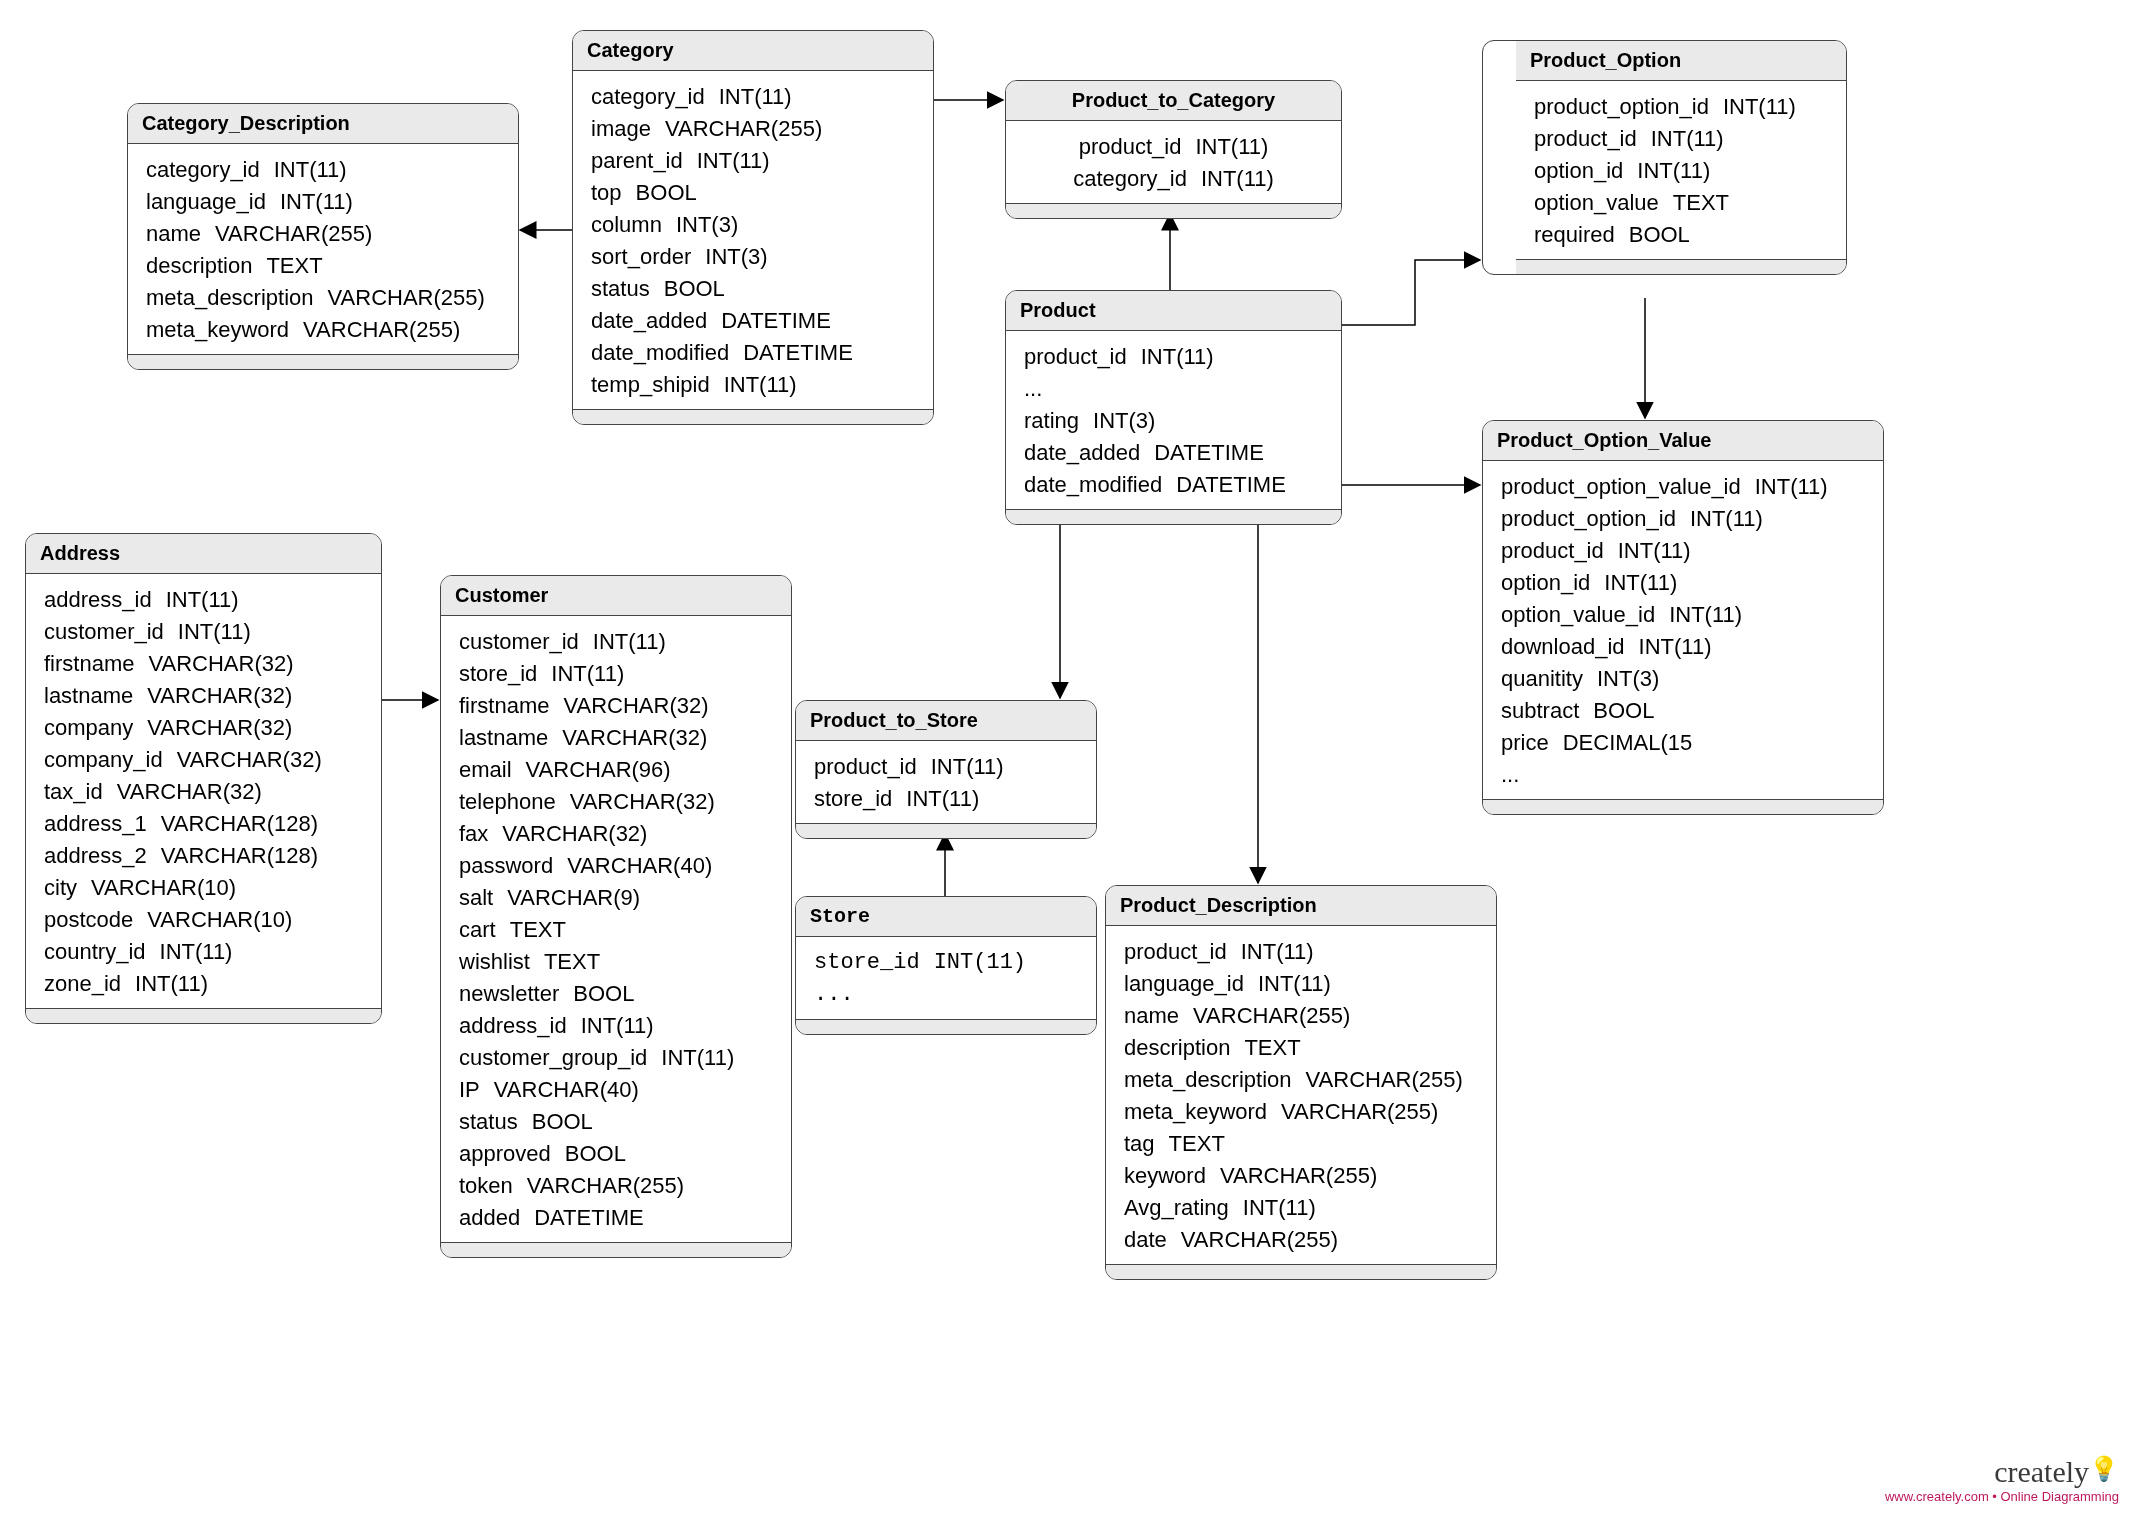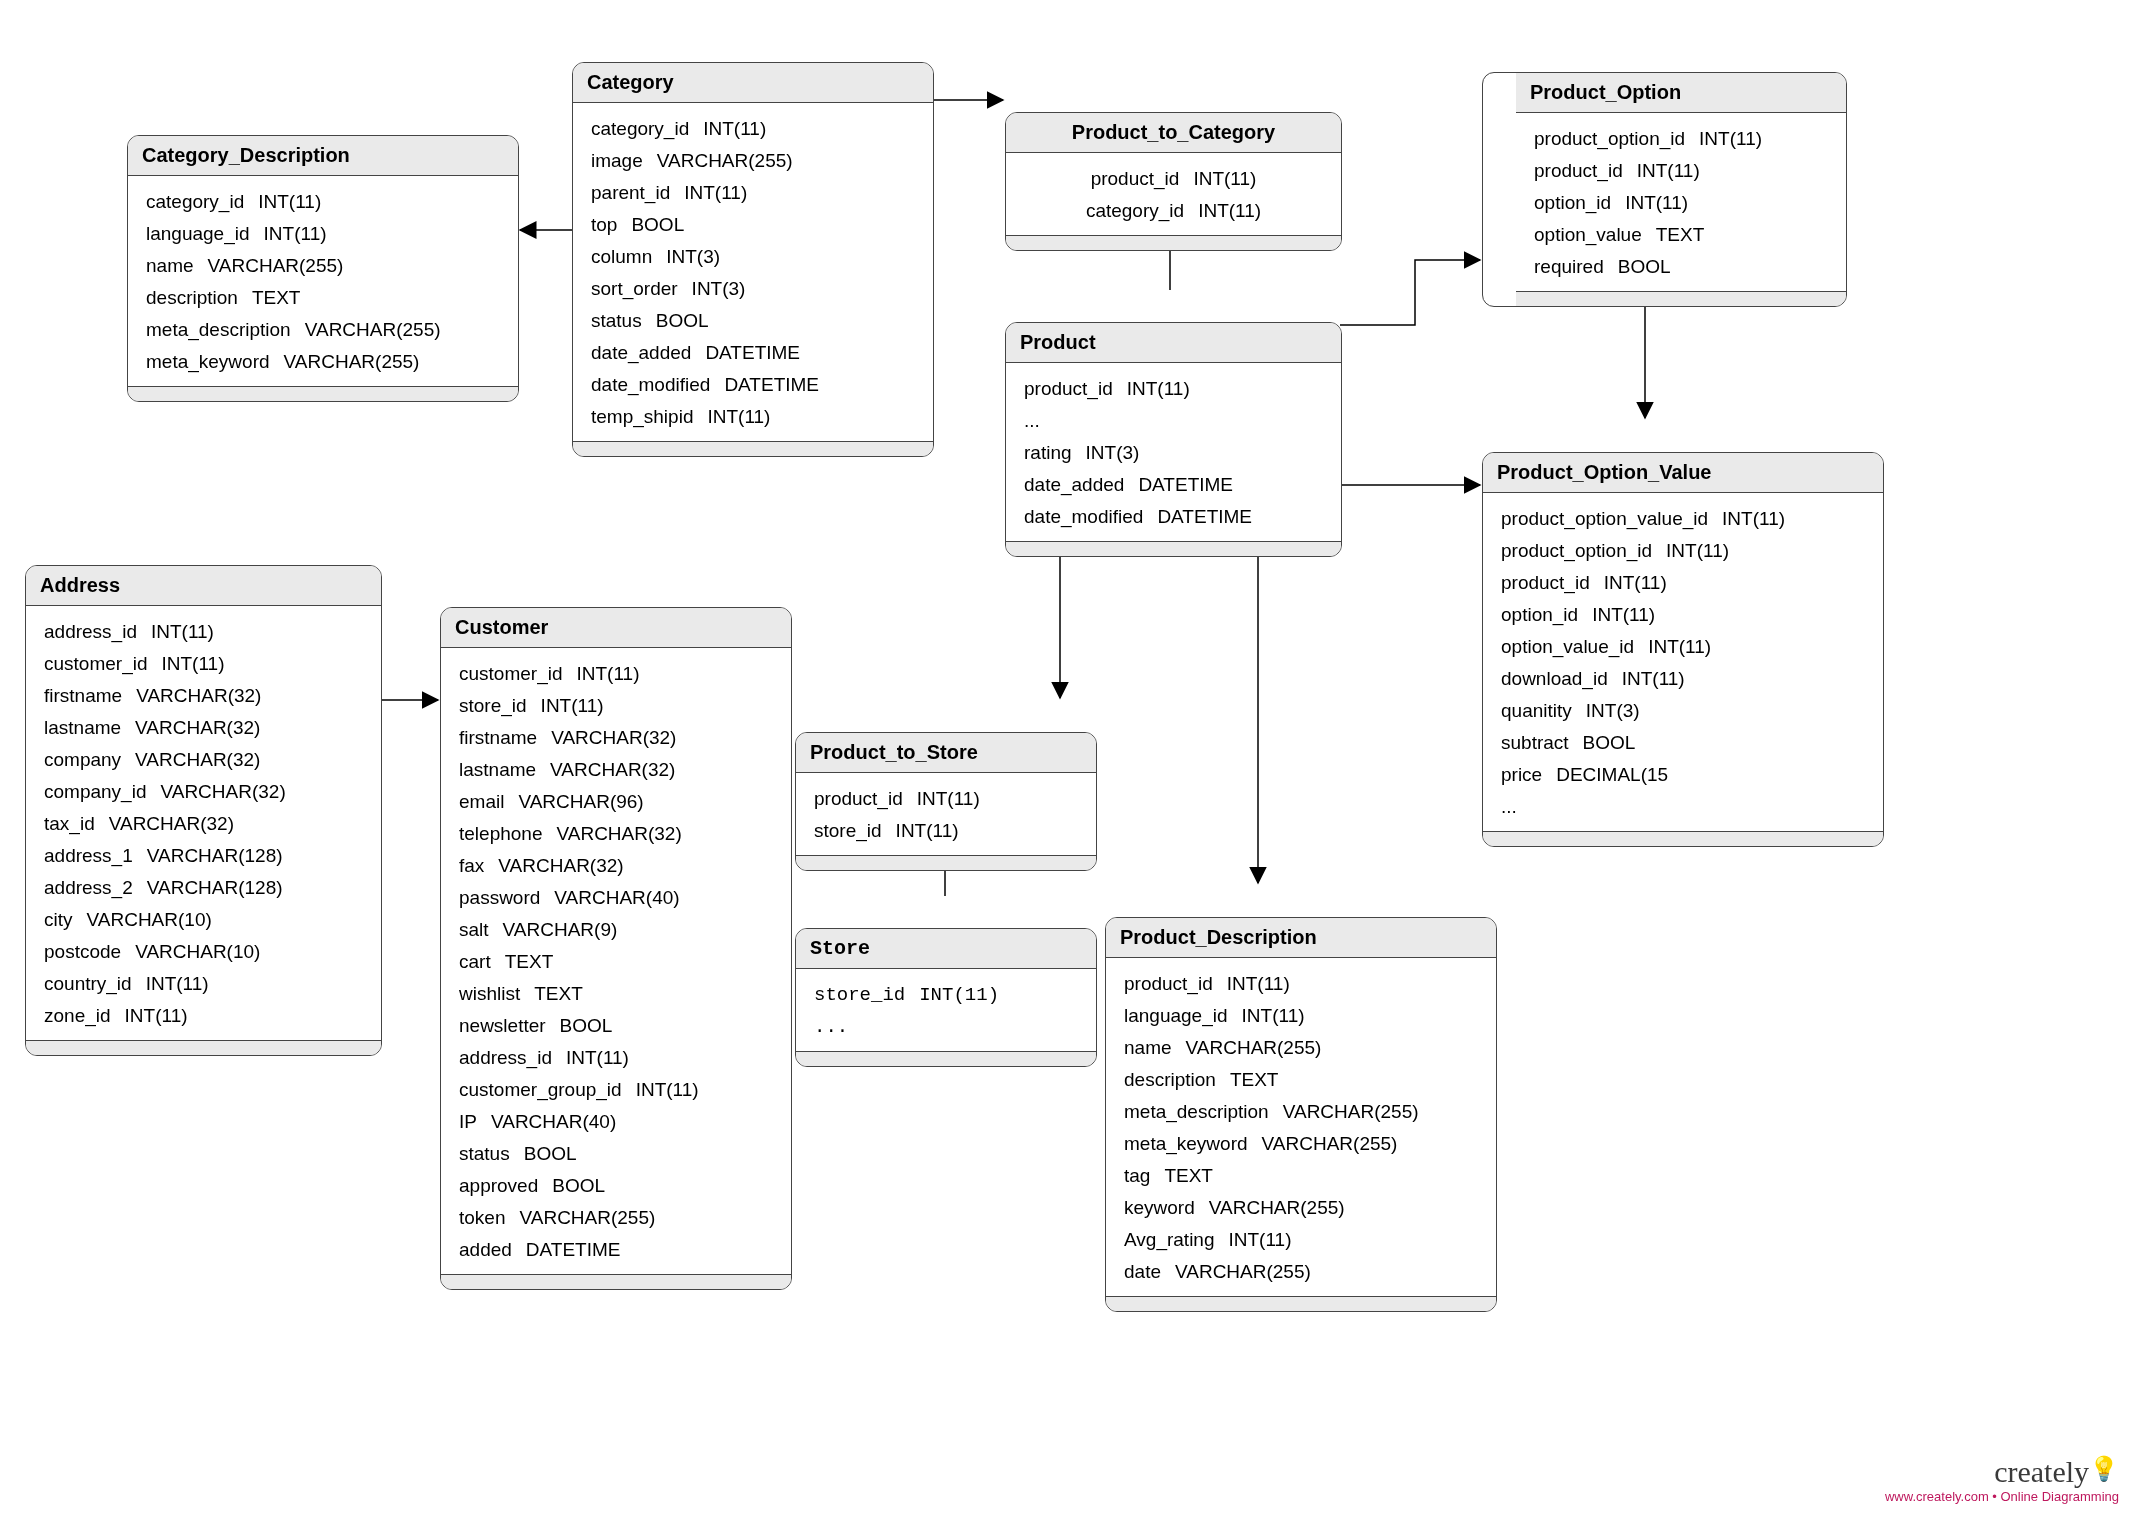--- a/index.html
+++ b/index.html
@@ -1,25 +1,25 @@
 <!DOCTYPE html>
 <html><head>
 <meta charset="utf-8">
 <style>
   html, body { margin:0; padding:0; background:#fff; font-family:Arial, Helvetica, sans-serif; color:#000; }
   .canvas { position:relative; width:2141px; height:1520px; background:#fff; }
   .entity {
     position:absolute; background:#fff; border:1.5px solid #444; border-radius:12px;
-    box-shadow:0 0 0 rgba(0,0,0,0); overflow:hidden;margin-top:32px;
+    box-shadow:0 0 0 rgba(0,0,0,0); overflow:hidden;
   }
   .entity .hdr {
     background:#eaeaea; border-bottom:1.5px solid #444; padding:8px 14px;
     font-weight:bold; font-size:20px;
   }
-  .entity .body { padding:10px 18px 8px 18px; font-size:19px; line-height:32px; }
+  .entity .body { padding:10px 18px 8px 18px; font-size:22px; line-height:32px; }
   .entity .row { white-space:nowrap; }
   .entity .row .name { display:inline; }
   .entity .row .type { display:inline; margin-left:14px; }
   .entity .ftr { height:14px; border-top:1.5px solid #444; background:#eaeaea; }
   svg.rel { position:absolute; left:0; top:0; width:2141px; height:1520px; pointer-events:none; }
   .brand { position:absolute; right:22px; bottom:16px; text-align:right; }
   .brand .logo { font-family:Georgia, 'Times New Roman', serif; font-size:30px; color:#3a3a3a; }
   .brand .logo .bulb::before { content:'\1F4A1'; font-size:24px; vertical-align:top; }
   .brand .sub { font-size:13px; color:#be185d; }
 </style>

